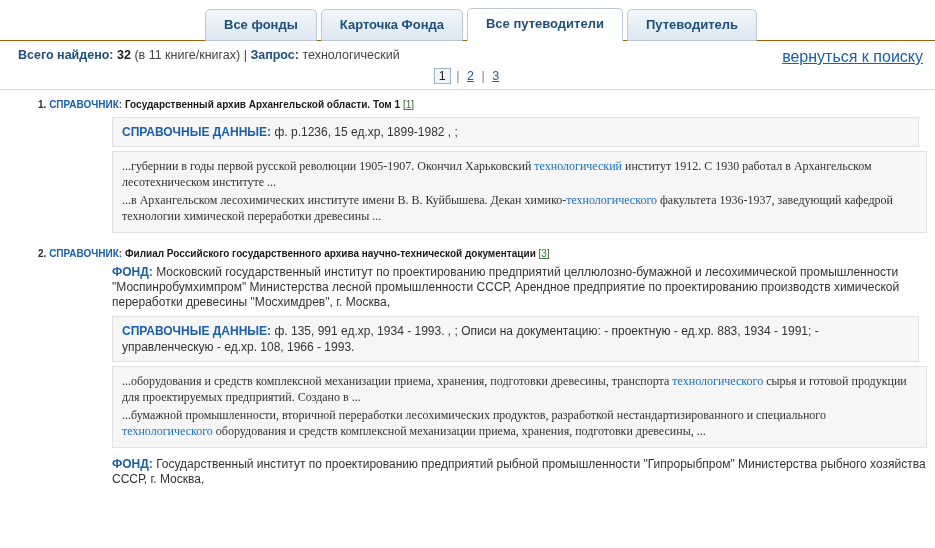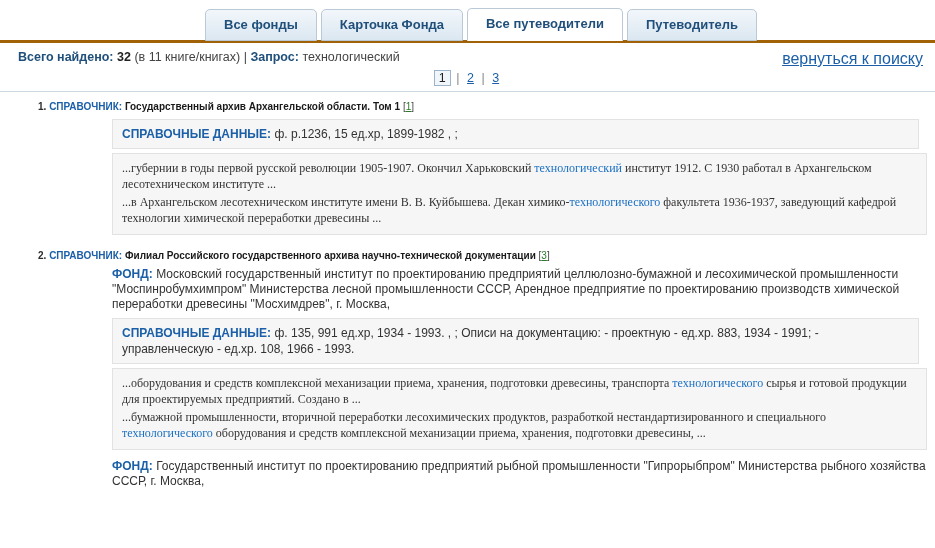--- a/index.html
+++ b/index.html
@@ -13,21 +13,21 @@
     background: #ffffff;
     font-family: "Liberation Sans", sans-serif;
     font-size: 12px;
     color: #333333;
   }
 
   
   .tabbar {
     height: 40px;
     position: relative;
-    border-bottom: 3px solid #a16207;
+    border-bottom: 1px solid #a16207;
     background: #ffffff;
   }
   .tabs {
     position: absolute;
     left: 205px;
     bottom: -1px;
     display: flex;
     align-items: flex-end;
     gap: 4px;
   }
@@ -245,21 +245,21 @@
     <div class="res-body">
       <div class="spr-block">
         <span class="kw">СПРАВОЧНЫЕ ДАННЫЕ:</span>
         <span>ф. р.1236, 15 ед.хр, 1899-1982 , ;</span>
       </div>
       <div class="snippets">
         <p>
           <span>...губернии в годы первой русской революции 1905-1907. Окончил Харьковский </span><span class="hl">технологический</span><span> институт 1912. С 1930 работал в Архангельском лесотехническом институте ...</span>
         </p>
         <p>
-          <span>...в Архангельском лесотехническом институте имени В. В. Куйбышева. Декан химико-</span><span class="hl">технологического</span><span> факультета 1936-1937, заведующий кафедрой технологии химической переработки древесины ...</span>
+          <span>...в Архангельском лесохимических институте имени В. В. Куйбышева. Декан химико-</span><span class="hl">технологического</span><span> факультета 1936-1937, заведующий кафедрой технологии химической переработки древесины ...</span>
         </p>
       </div>
     </div>
   </div>
 
   <div class="result">
     <div class="res-head">
       <span class="idx">2.</span>
       <span class="kw">СПРАВОЧНИК:</span>
       <span class="title">Филиал Российского государственного архива научно-технической документации</span>

